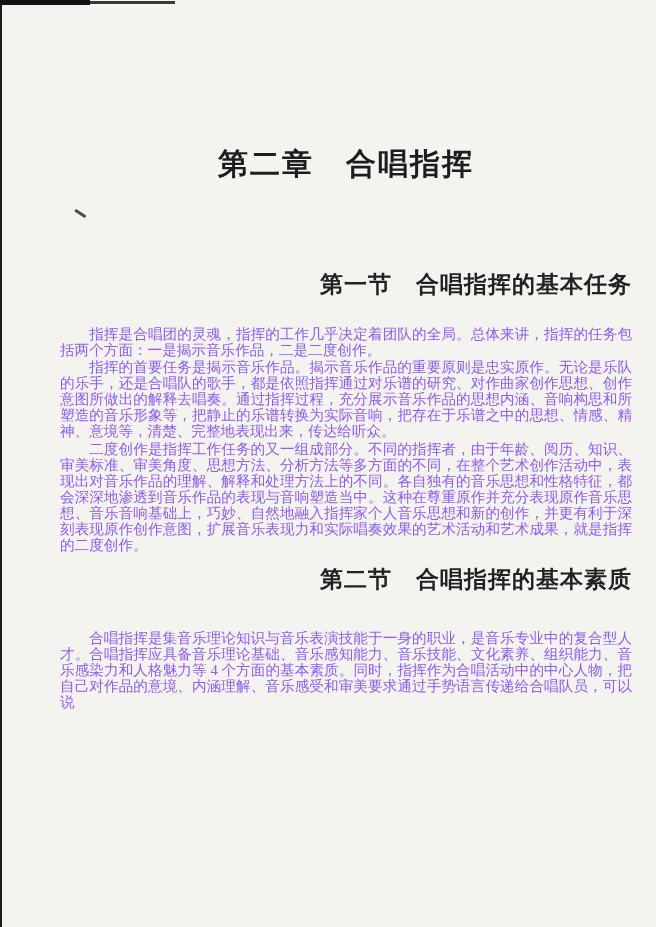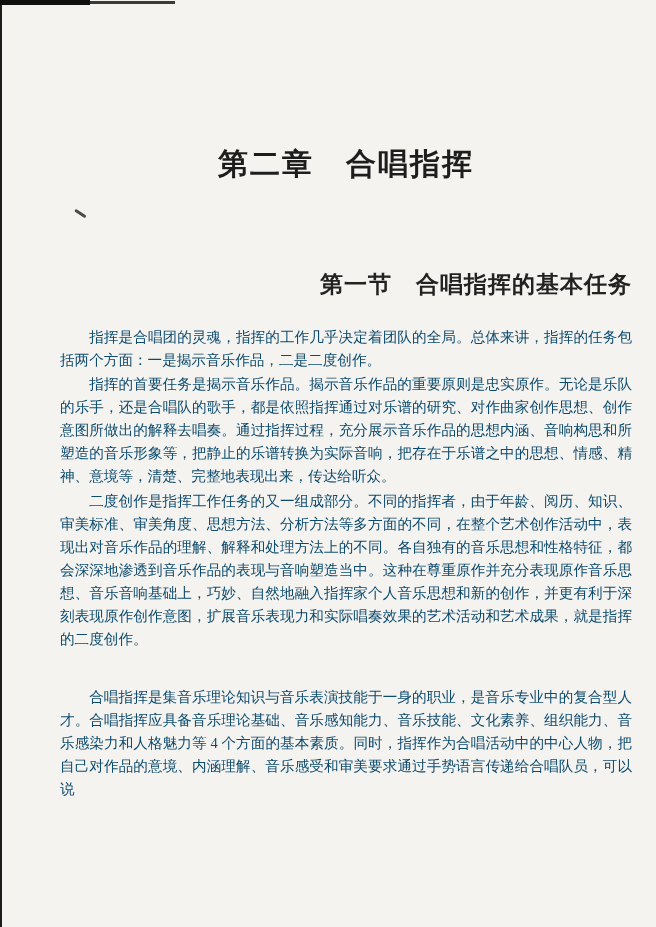--- a/index.html
+++ b/index.html
@@ -44,24 +44,24 @@
   .section-title {
     text-align: right;
     font-size: 23px; font-weight: bold; letter-spacing: 1px;
     line-height: 30px;
     color: #222;
     font-family: Liberation Serif, serif;
   }
   .section-title.first { margin-top: 86px; }
   .section-title.second { margin-top: 12px; }
   .para {
-    font-size: 14.6px; line-height: 23px;
+    font-size: 14.6px; line-height: 16px;
     text-align: justify;
     text-indent: 2em;
-    color: #0c4a6e;
+    color: #8b5cf6;
   }
   .para.intro-1 { margin-top: 26px; }
   .para.body-1 { margin-top: 1px; }
   .para.body-2 { margin-top: 2px; }
   .para.intro-2 { margin-top: 35px; }
   .sub-heading {
     font-size: 14.8px; line-height: 23px; font-weight: bold;
     text-indent: 2em;
     font-family: "Liberation Sans", "DejaVu Sans", sans-serif;
     color: #1e1e1e;
@@ -92,20 +92,21 @@
   <h2 class="section-title first">第一节　合唱指挥的基本任务</h2>
 
   <p class="para intro-1">指挥是合唱团的灵魂，指挥的工作几乎决定着团队的全局。总体来讲，指挥的任务包括两个方面：一是揭示音乐作品，二是二度创作。</p>
 
 
   <p class="para body-1">指挥的首要任务是揭示音乐作品。揭示音乐作品的重要原则是忠实原作。无论是乐队的乐手，还是合唱队的歌手，都是依照指挥通过对乐谱的研究、对作曲家创作思想、创作意图所做出的解释去唱奏。通过指挥过程，充分展示音乐作品的思想内涵、音响构思和所塑造的音乐形象等，把静止的乐谱转换为实际音响，把存在于乐谱之中的思想、情感、精神、意境等，清楚、完整地表现出来，传达给听众。</p>
 
 
   <p class="para body-2">二度创作是指挥工作任务的又一组成部分。不同的指挥者，由于年龄、阅历、知识、审美标准、审美角度、思想方法、分析方法等多方面的不同，在整个艺术创作活动中，表现出对音乐作品的理解、解释和处理方法上的不同。各自独有的音乐思想和性格特征，都会深深地渗透到音乐作品的表现与音响塑造当中。这种在尊重原作并充分表现原作音乐思想、音乐音响基础上，巧妙、自然地融入指挥家个人音乐思想和新的创作，并更有利于深刻表现原作创作意图，扩展音乐表现力和实际唱奏效果的艺术活动和艺术成果，就是指挥的二度创作。</p>
 
+  <h2 class="section-title second">第二节　合唱指挥的基本素质</h2>
 
   <p class="para intro-2">合唱指挥是集音乐理论知识与音乐表演技能于一身的职业，是音乐专业中的复合型人才。合唱指挥应具备音乐理论基础、音乐感知能力、音乐技能、文化素养、组织能力、音乐感染力和人格魅力等 4 个方面的基本素质。同时，指挥作为合唱活动中的中心人物，把自己对作品的意境、内涵理解、音乐感受和审美要求通过手势语言传递给合唱队员，可以说</p>
 </div>
 
 <div class="watermark">
   <span class="wm-name">歌谱简谱网</span>
   <span class="wm-url">jianpu.cn</span>
 </div>
 
 </body></html>

